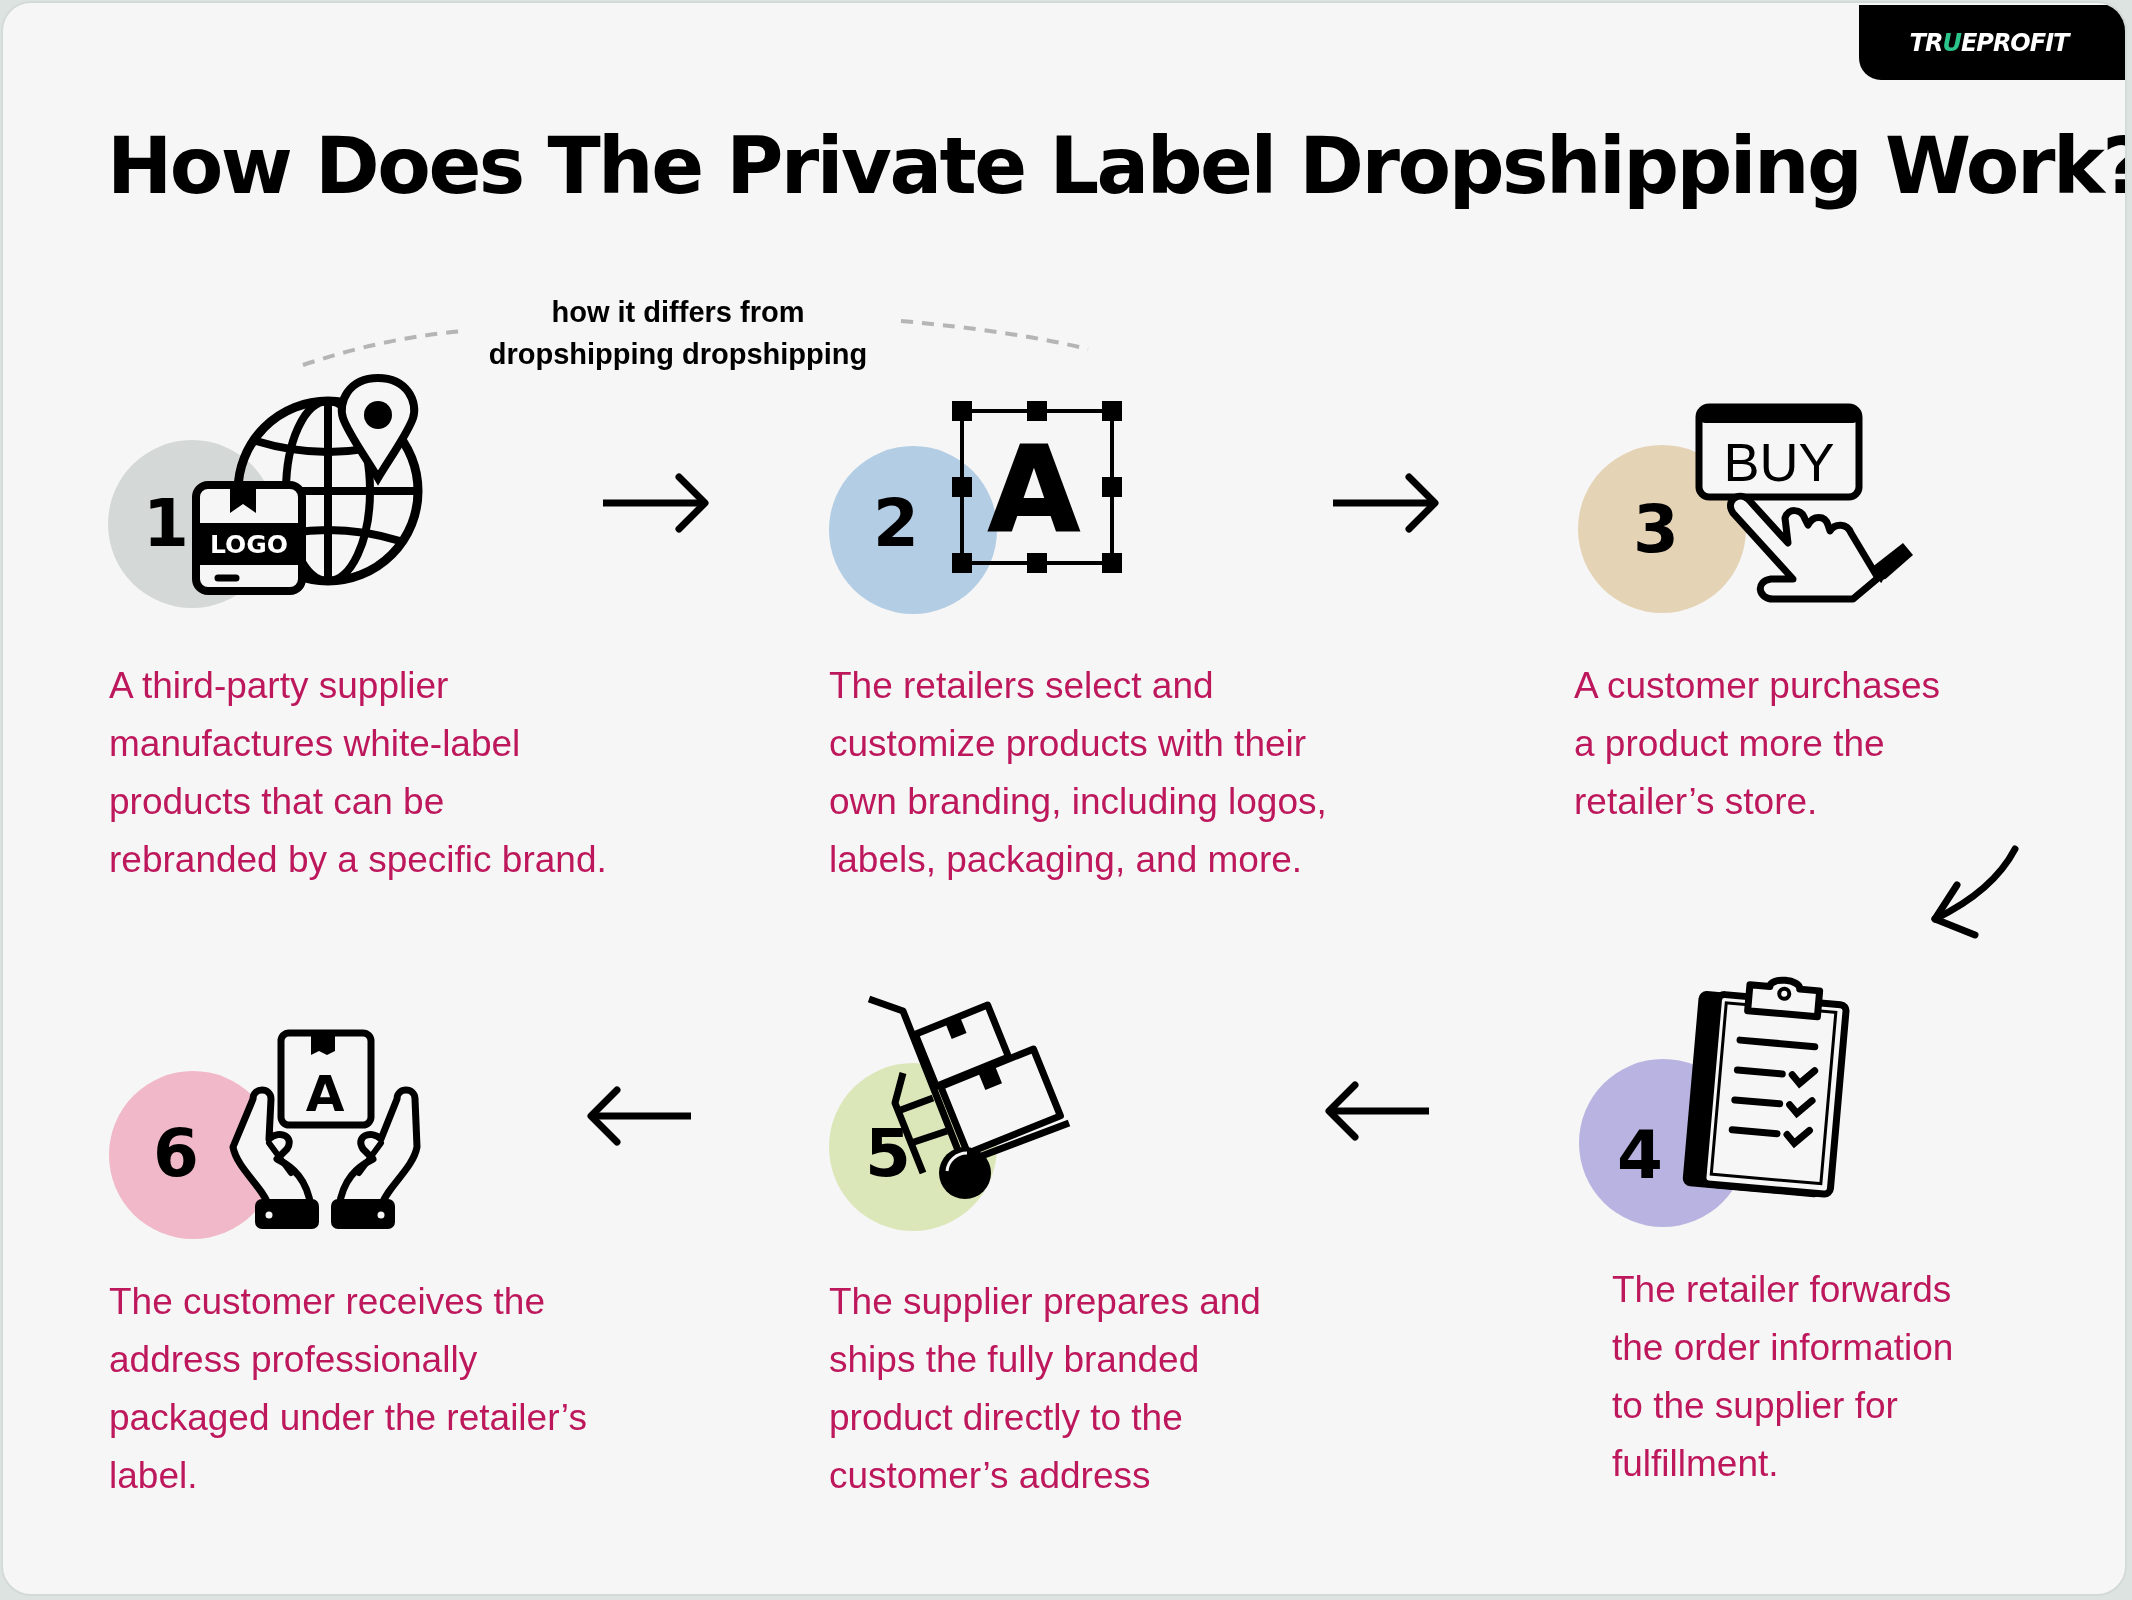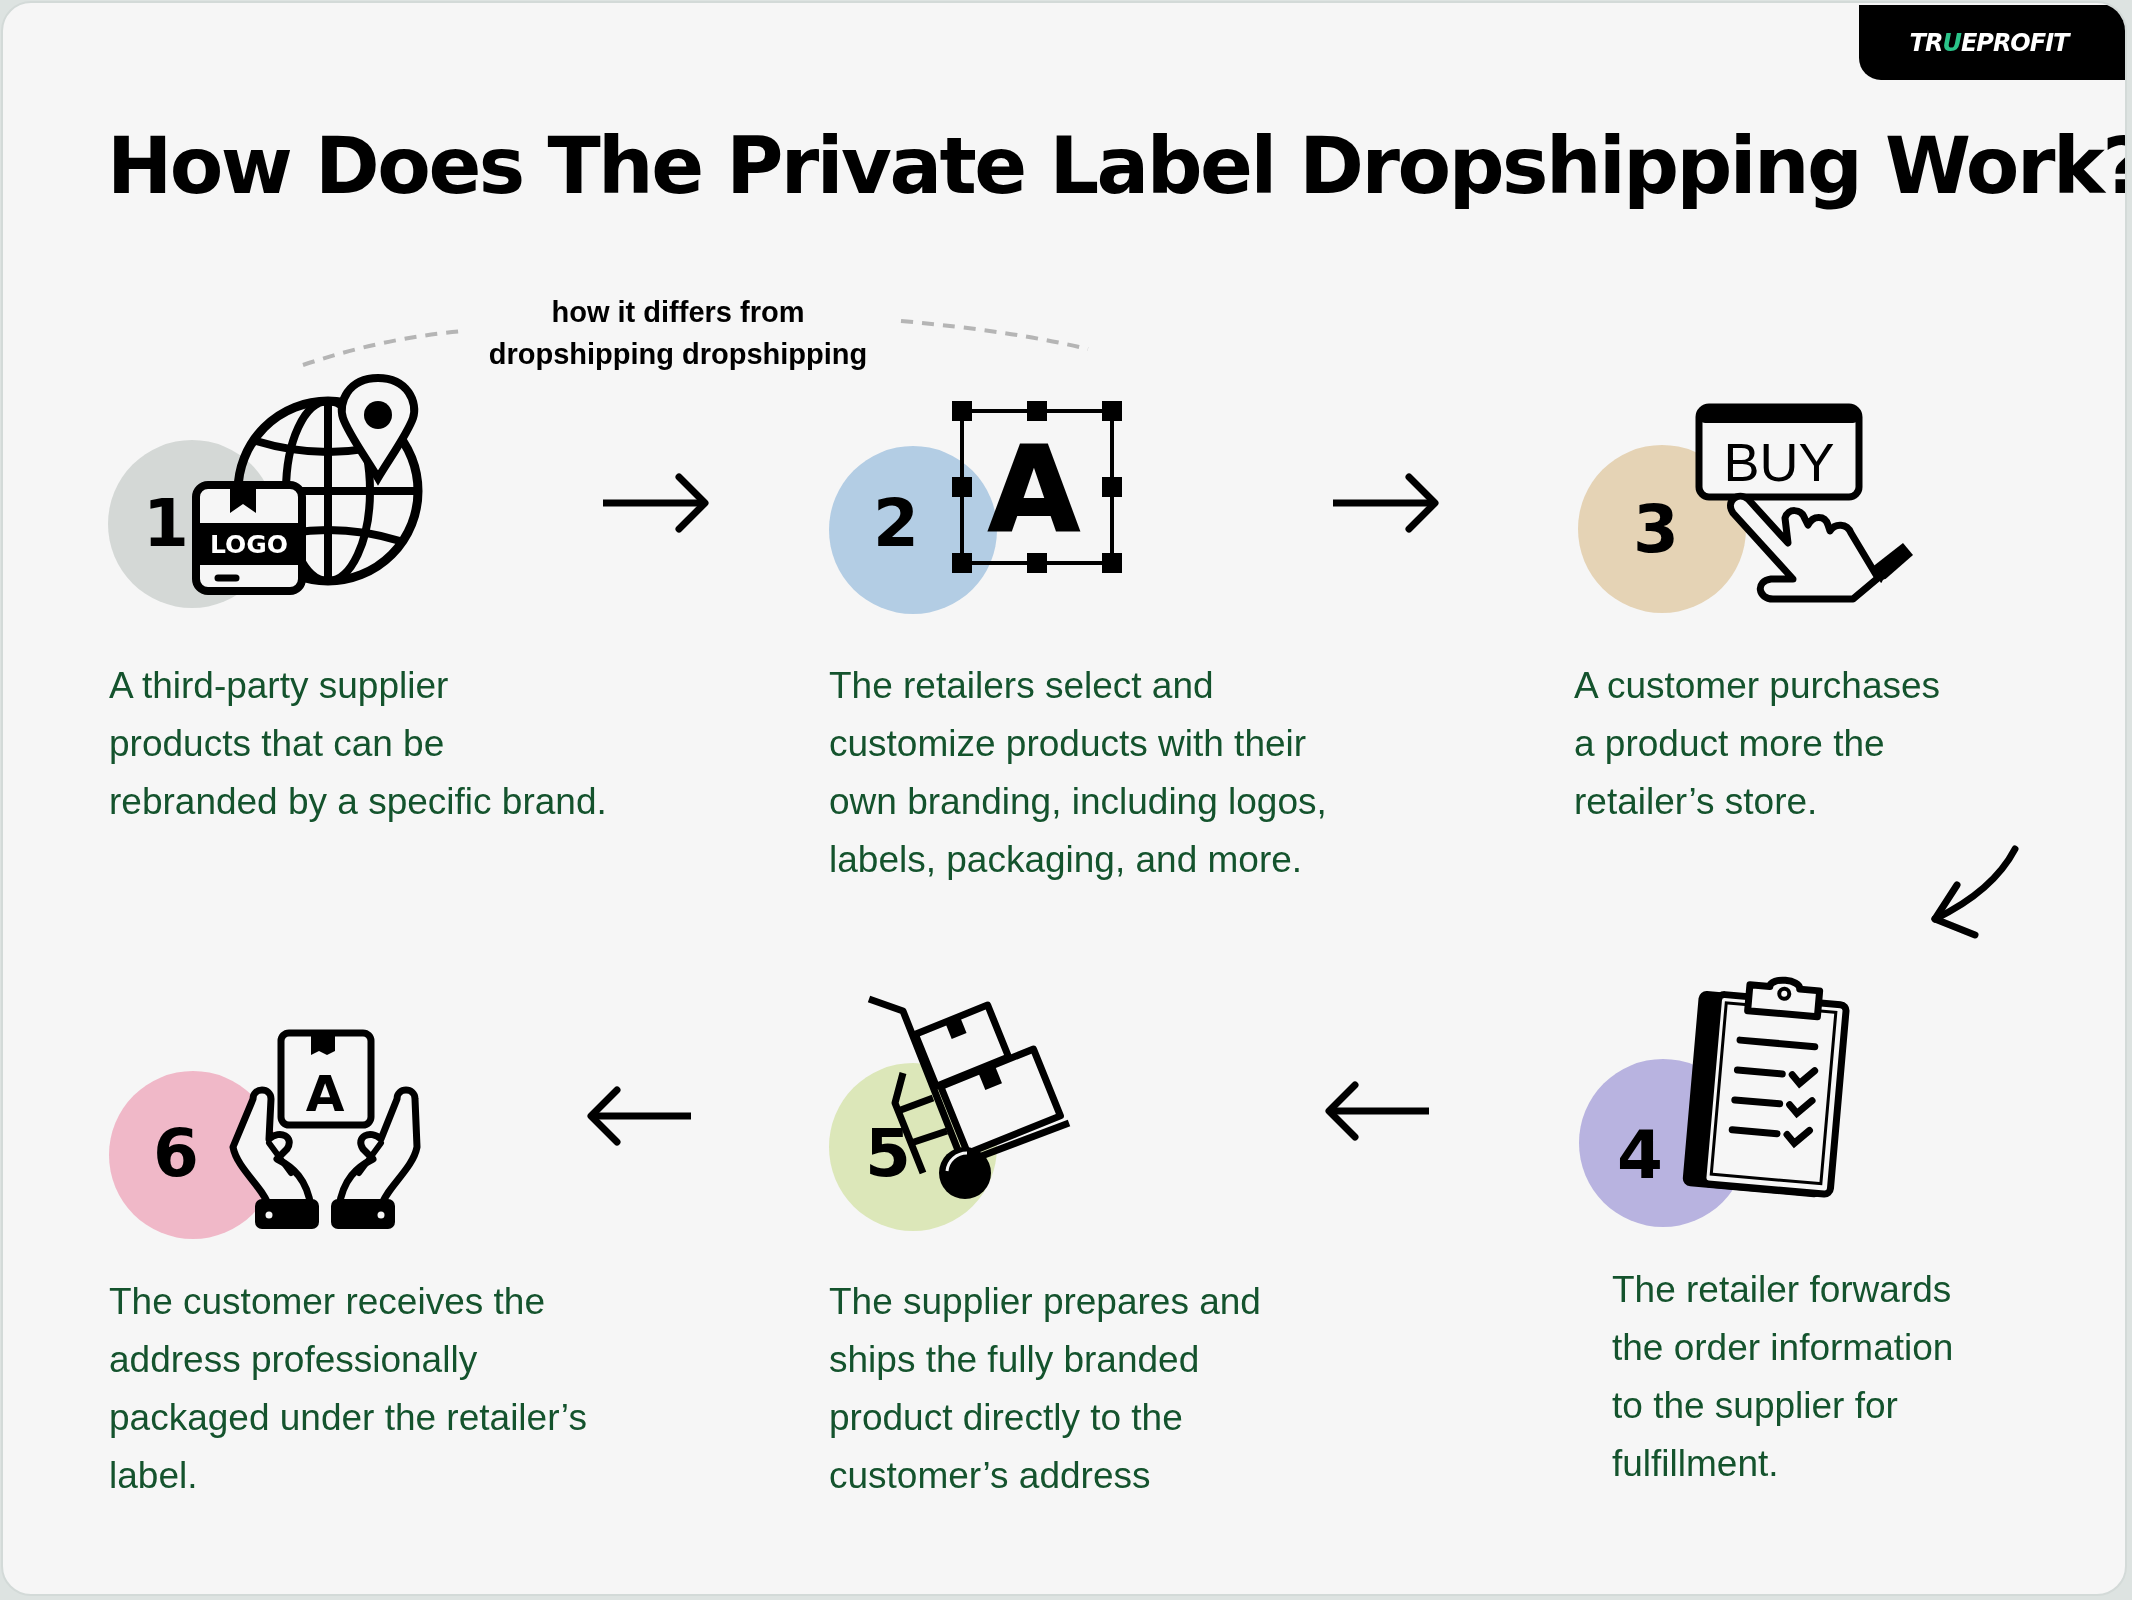--- a/index.html
+++ b/index.html
@@ -31,21 +31,21 @@
   }
   .step-circle {
     position: absolute; width: 168px; height: 168px; border-radius: 50%;
   }
   .step-num {
     position: absolute; font-family: "DejaVu Sans", sans-serif; font-weight: bold;
     font-size: 66px; color: #000; line-height: 1;
   }
   .desc {
     position: absolute; font-family: "Liberation Sans", sans-serif; font-size: 37px;
-    line-height: 58px; color: #14532d;
+    line-height: 58px; color: #be185d;
   }
   .desc div { white-space: nowrap; }
   svg.abs { position: absolute; overflow: visible; }
 </style>
 </head>
 <body>
 
 <div class="card">
 
   <div class="brand">
@@ -79,20 +79,21 @@
       <circle cx="190" cy="42" r="14" fill="#000"></circle>
 
       <rect x="8" y="112" width="106" height="106" rx="12" fill="#f6f6f6" stroke="#000" stroke-width="8"></rect>
       <path d="M 42 112 L 42 140 L 55 131 L 68 140 L 68 112 Z" fill="#000"></path>
       <rect x="8" y="150" width="106" height="42" fill="#000"></rect>
       <text x="61" y="180" text-anchor="middle" font-family="DejaVu Sans, sans-serif" font-weight="bold" font-size="25" fill="#fff">LOGO</text>
       <line x1="30" y1="205" x2="48" y2="205" stroke="#000" stroke-width="7" stroke-linecap="round"></line>
     </svg>
     <div class="desc" style="left:106px;top:654px">
       <div>A third-party supplier</div>
+      <div>manufactures white-label</div>
       <div>products that can be</div>
       <div>rebranded by a specific brand.</div>
     </div>
   </div>
 
   <svg class="abs" style="left:598px;top:470px" width="112" height="60" viewBox="0 0 112 60">
     <line x1="2" y1="30" x2="104" y2="30" stroke="#000" stroke-width="7"></line>
     <polyline points="78,4 104,30 78,56" fill="none" stroke="#000" stroke-width="7" stroke-linecap="round" stroke-linejoin="round"></polyline>
   </svg>
 

